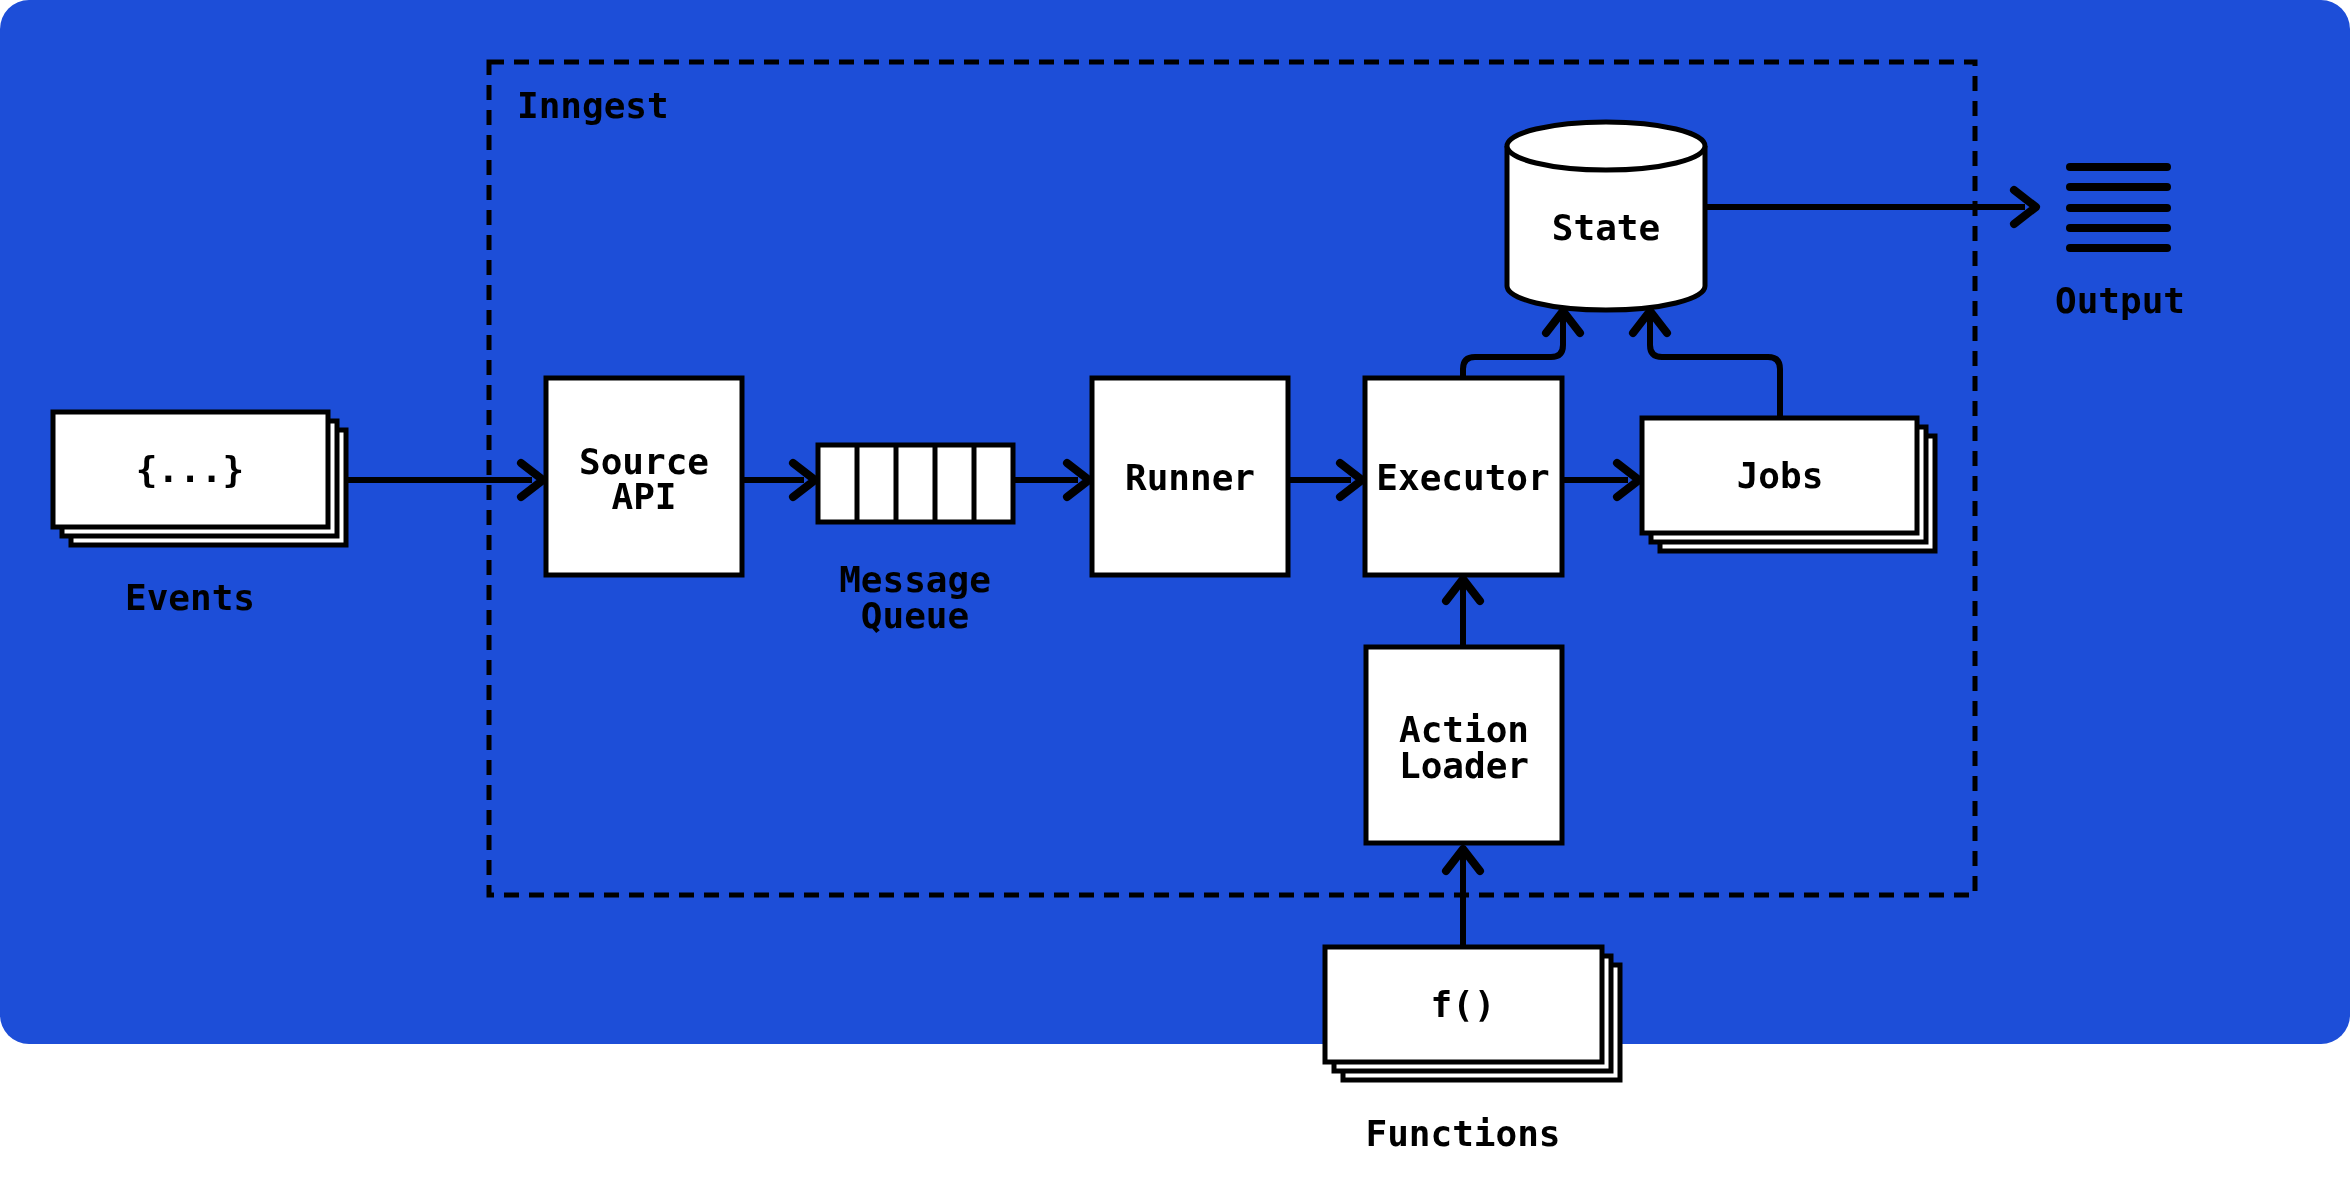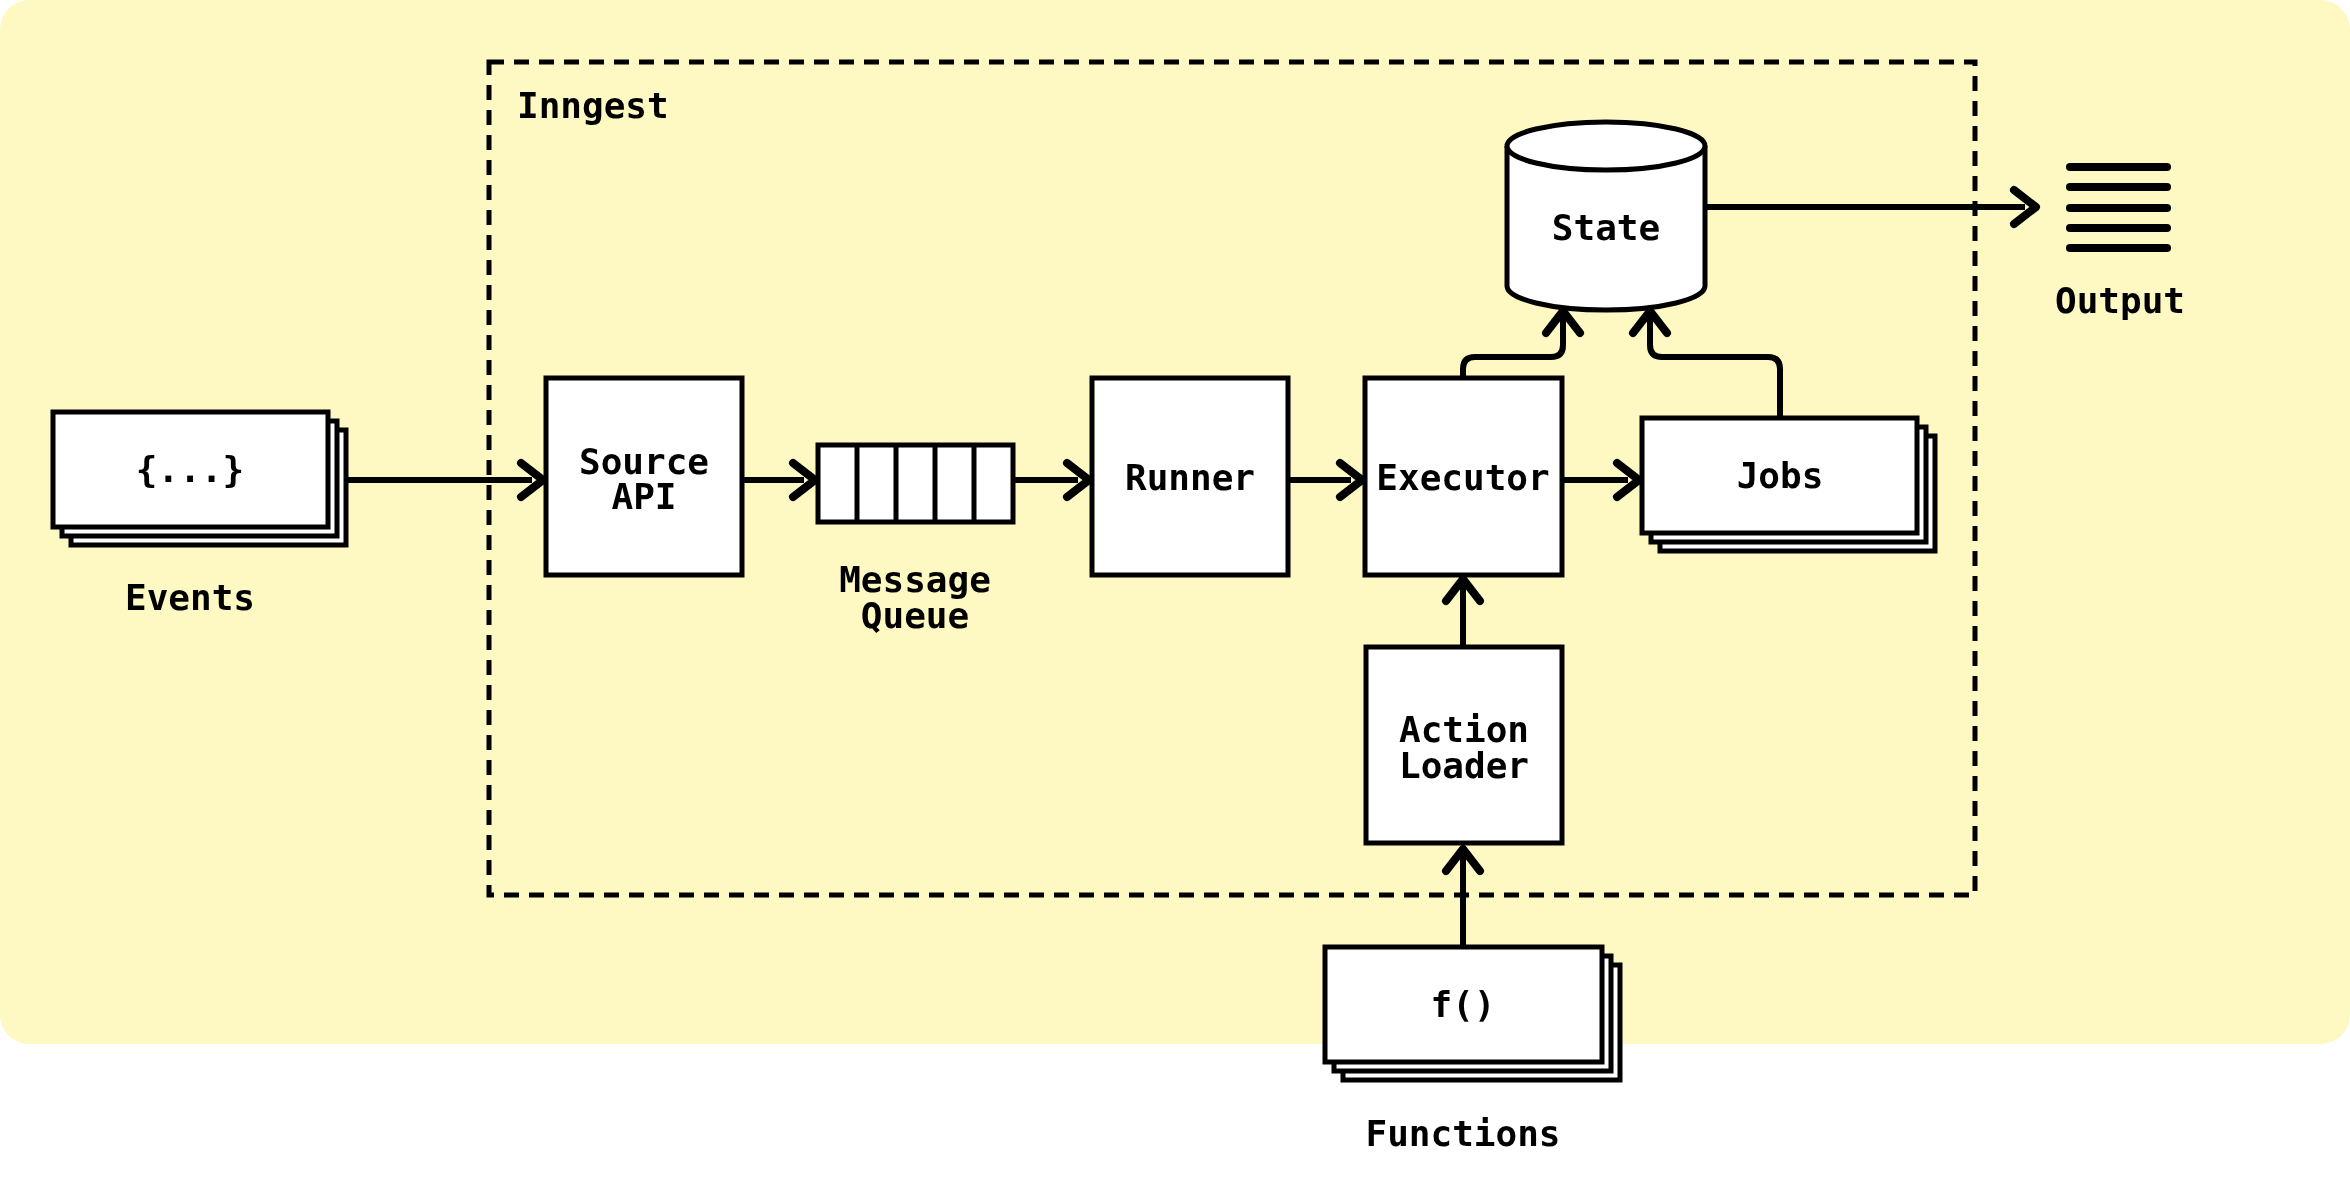--- a/index.html
+++ b/index.html
@@ -7,21 +7,21 @@
     padding: 0;
     background: #ffffff;
     width: 2350px;
     height: 1200px;
     overflow: hidden;
   }
   .stage {
     position: relative;
     width: 2350px;
     height: 1044px;
-    background: #fef9c3;
+    background: #1d4ed8;
     border-radius: 29px;
   }
   svg { display: block; }
   .node-box {
     fill: #ffffff;
     stroke: #000000;
     stroke-width: 5;
   }
   .stack-box {
     fill: #ffffff;

